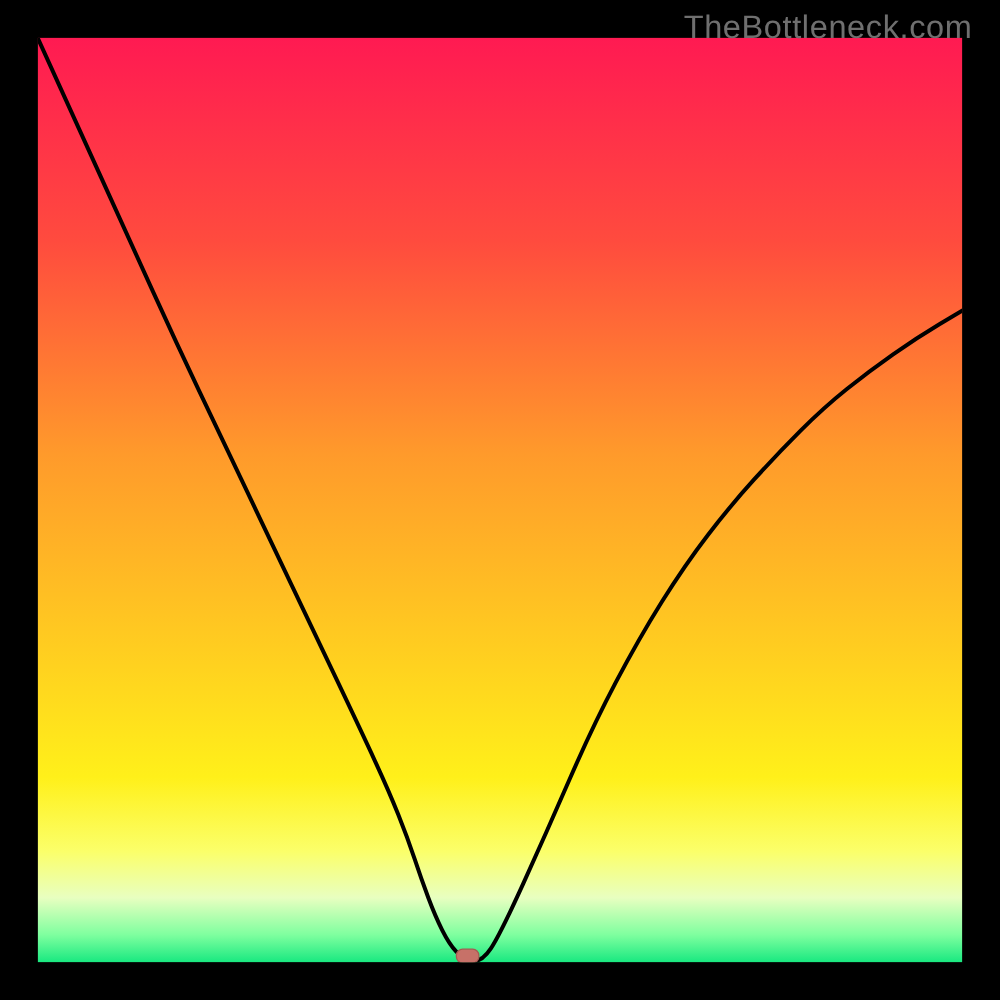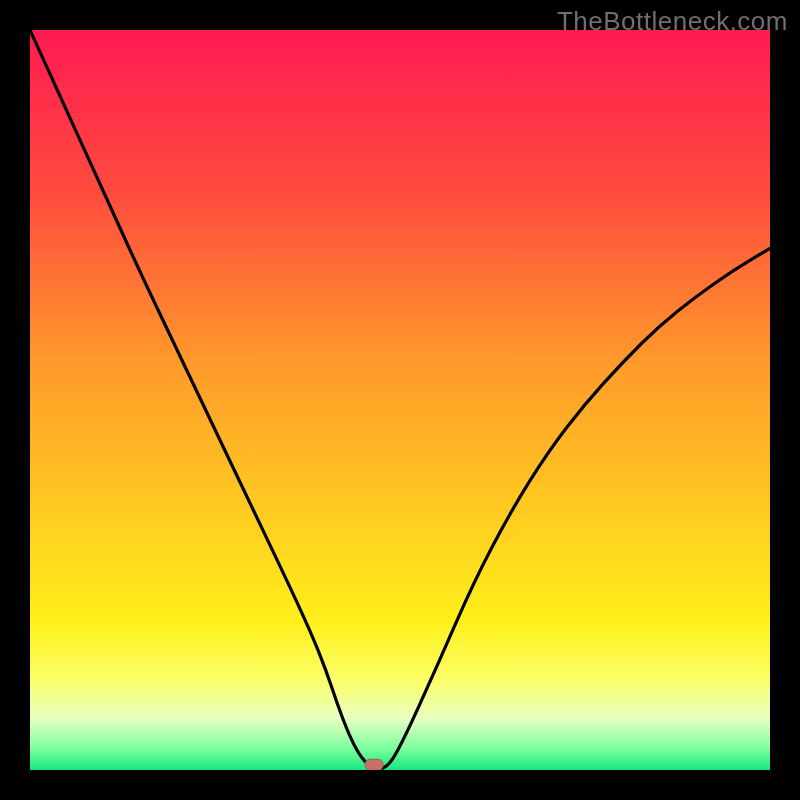--- a/index.html
+++ b/index.html
@@ -12,21 +12,21 @@
   }
   .frame {
     width: 800px;
     height: 800px;
     background: #000;
     position: relative;
   }
   .watermark {
     position: absolute;
     top: 6px;
-    right: 12px;
+    right: 22px;
     color: #6f6f6f;
     font-size: 26px;
     letter-spacing: 0.5px;
     z-index: 10;
     font-weight: 500;
   }
   .plot-area {
     position: absolute;
     left: 30px;
     top: 30px;

